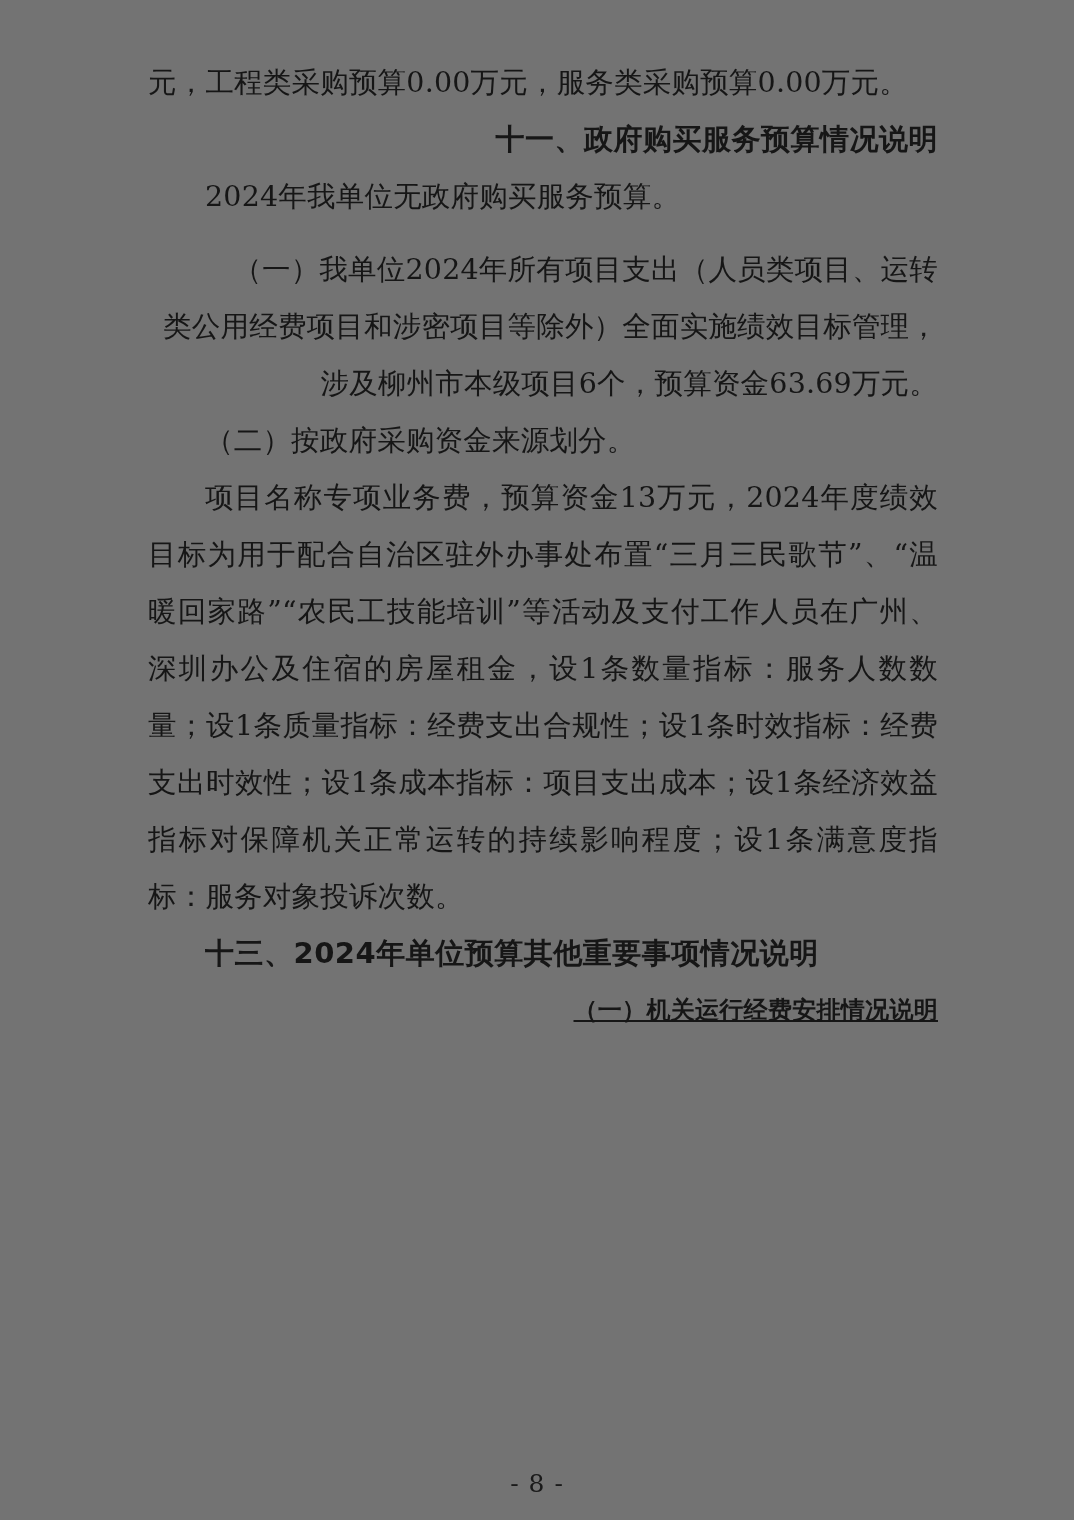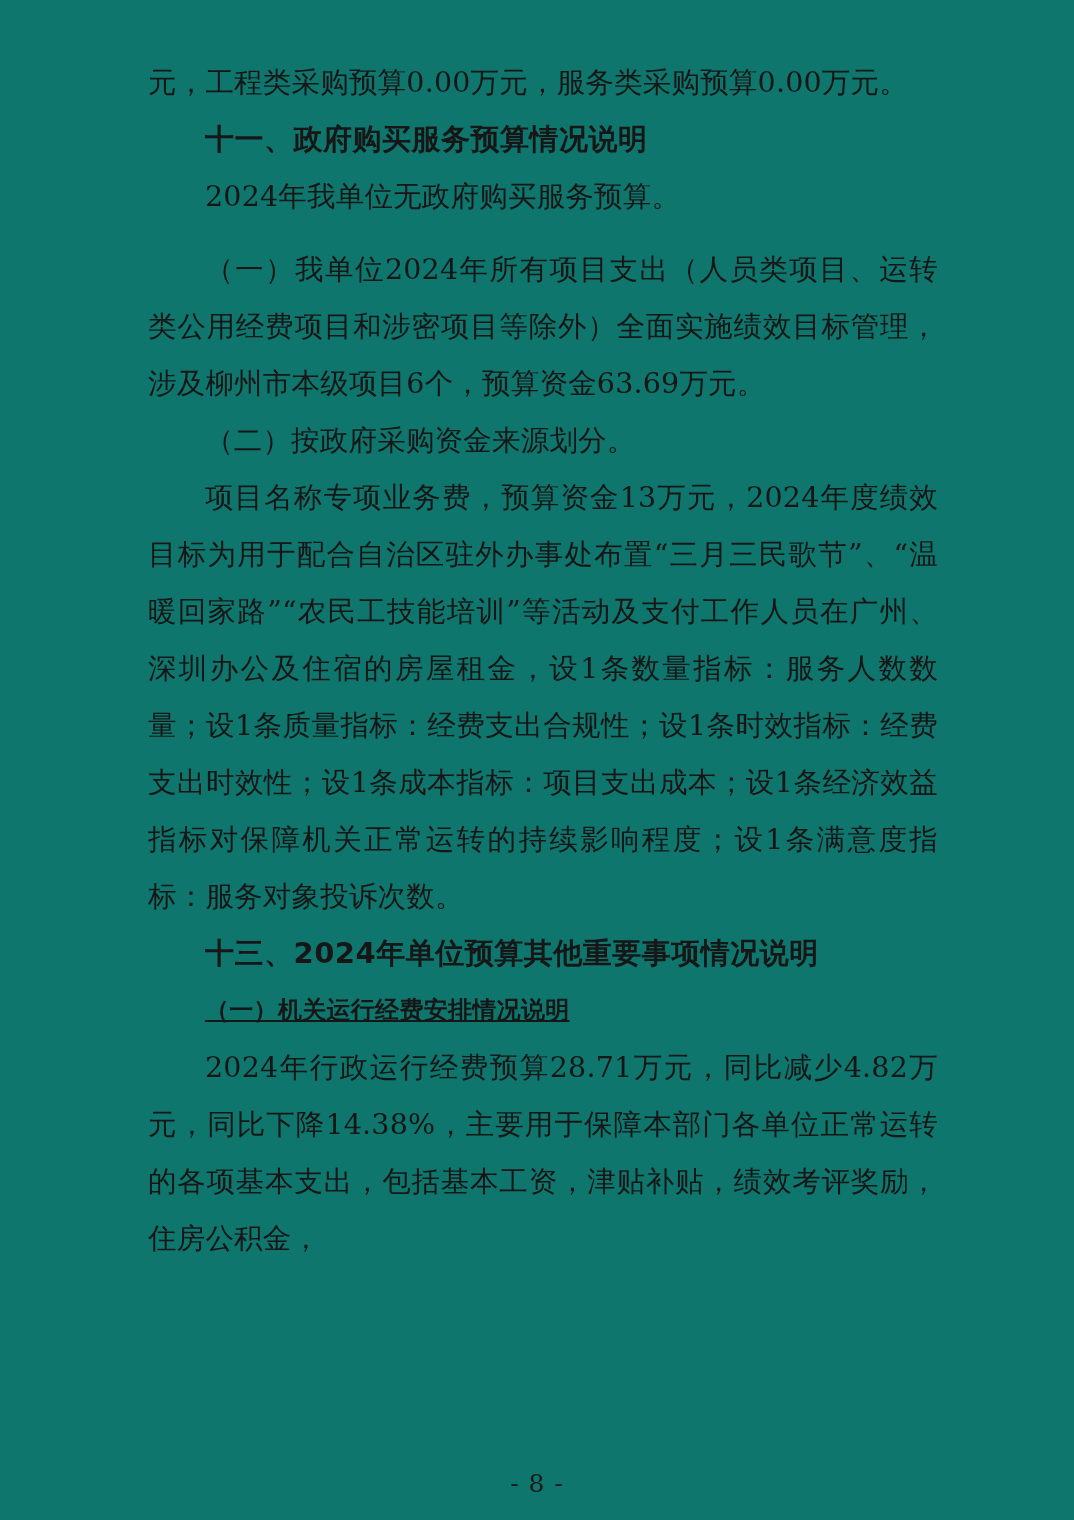--- a/index.html
+++ b/index.html
@@ -4,21 +4,21 @@
 <style>
   html, body {
     margin: 0;
     padding: 0;
     background: #ffffff;
   }
   .page {
     position: relative;
     width: 1074px;
     height: 1520px;
-    background: #0f766e;
+    background: #737373;
     margin: 0 auto;
     overflow: hidden;
     font-family: "DejaVu Serif", "Liberation Serif", serif;
     color: #161616;
   }
   .content {
     position: absolute;
     left: 148px;
     top: 54px;
     width: 790px;
@@ -52,20 +52,21 @@
     font-family: "DejaVu Sans", "Liberation Sans", sans-serif;
     font-size: 24px;
     font-weight: bold;
     line-height: 57px;
     text-indent: 57px;
     letter-spacing: 0.3px;
     text-decoration: underline;
   }
   .gap-before {
     margin-top: 16px;
+    text-align: right;
   }
   .big-gap {
     margin-top: 30px;
   }
   .footer {
     position: absolute;
     left: 0;
     right: 0;
     bottom: 22px;
     text-align: center;
@@ -92,18 +93,17 @@
     <p class="indent gap-before">（一）我单位2024年所有项目支出（人员类项目、运转类公用经费项目和涉密项目等除外）全面实施绩效目标管理，涉及柳州市本级项目6个，预算资金63.69万元。</p>
 
     <p class="indent">（二）按政府采购资金来源划分。</p>
 
     <p class="indent">项目名称专项业务费，预算资金13万元，2024年度绩效目标为用于配合自治区驻外办事处布置“三月三民歌节”、“温暖回家路”“农民工技能培训”等活动及支付工作人员在广州、深圳办公及住宿的房屋租金，设1条数量指标：服务人数数量；设1条质量指标：经费支出合规性；设1条时效指标：经费支出时效性；设1条成本指标：项目支出成本；设1条经济效益指标对保障机关正常运转的持续影响程度；设1条满意度指标：服务对象投诉次数。</p>
 
     <h2 class="section big-gap">十三、2024年单位预算其他重要事项情况说明</h2>
 
     <h3 class="subsection gap-before">（一）机关运行经费安排情况说明</h3>
 
-    <p class="indent">2024年行政运行经费预算28.71万元，同比减少4.82万元，同比下降14.38%，主要用于保障本部门各单位正常运转的各项基本支出，包括基本工资，津贴补贴，绩效考评奖励，住房公积金，</p>
 
   </div>
 
   <div class="footer">- 8 -</div>
 </div>
 
 </body></html>

